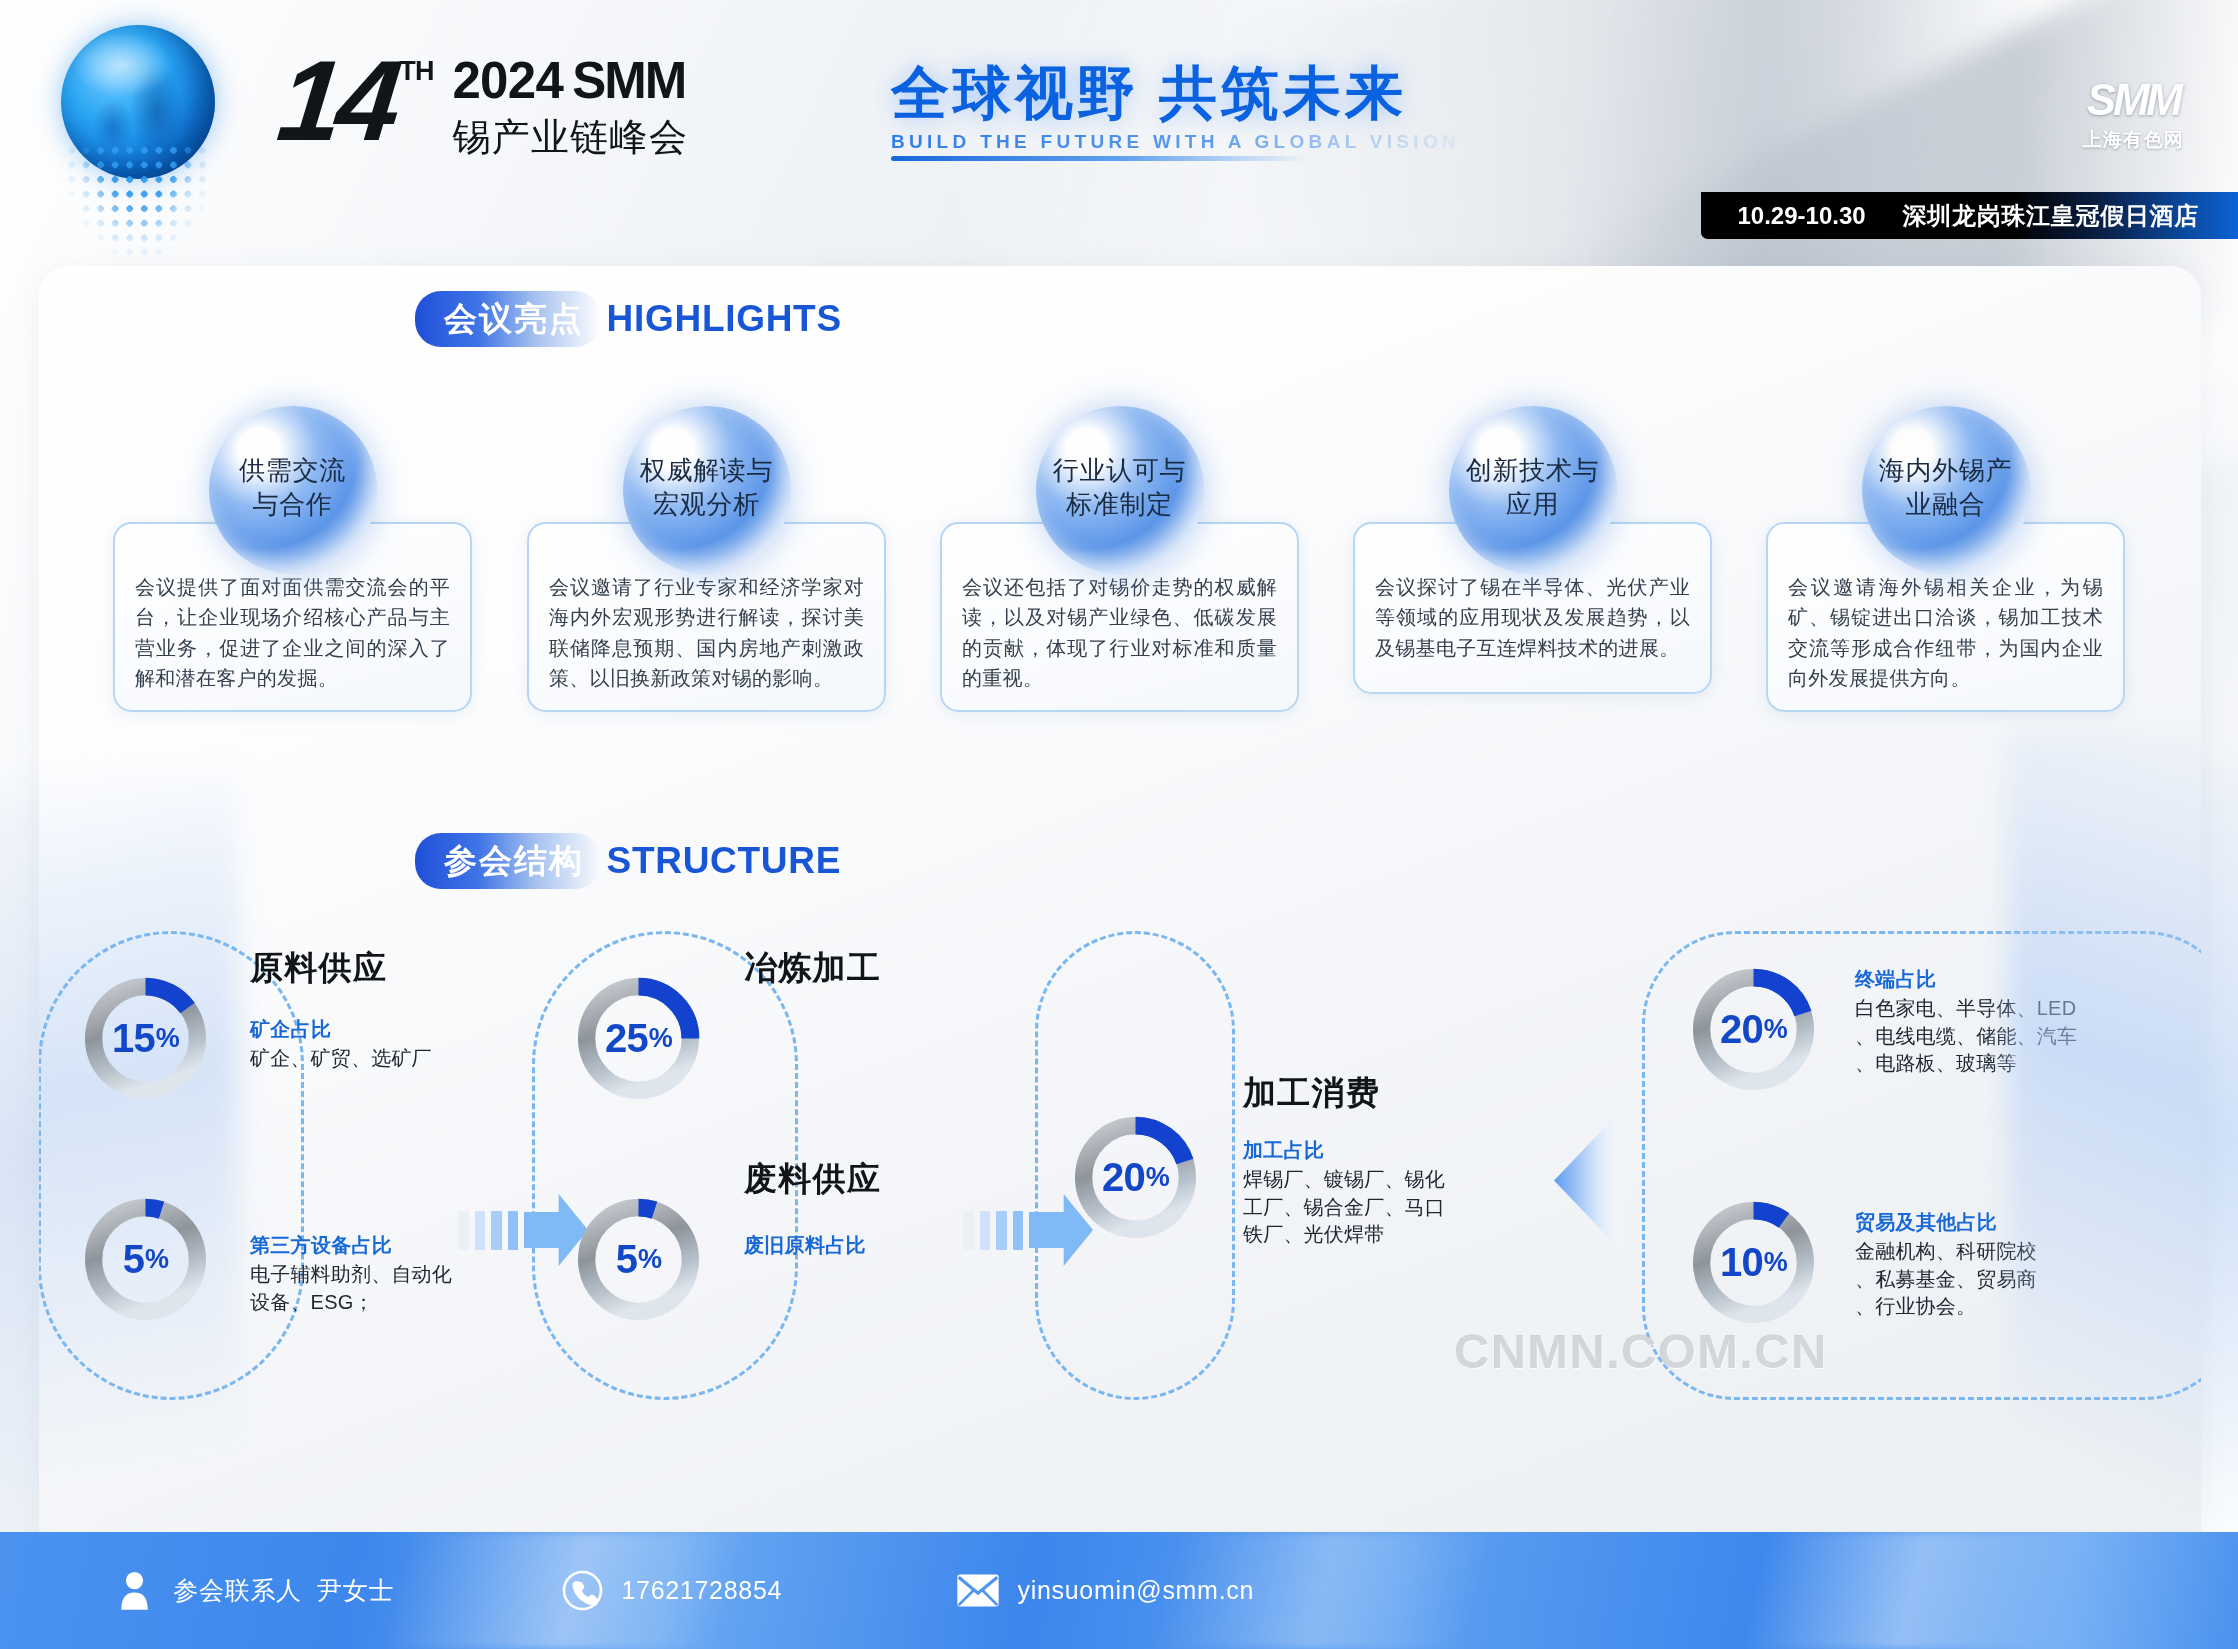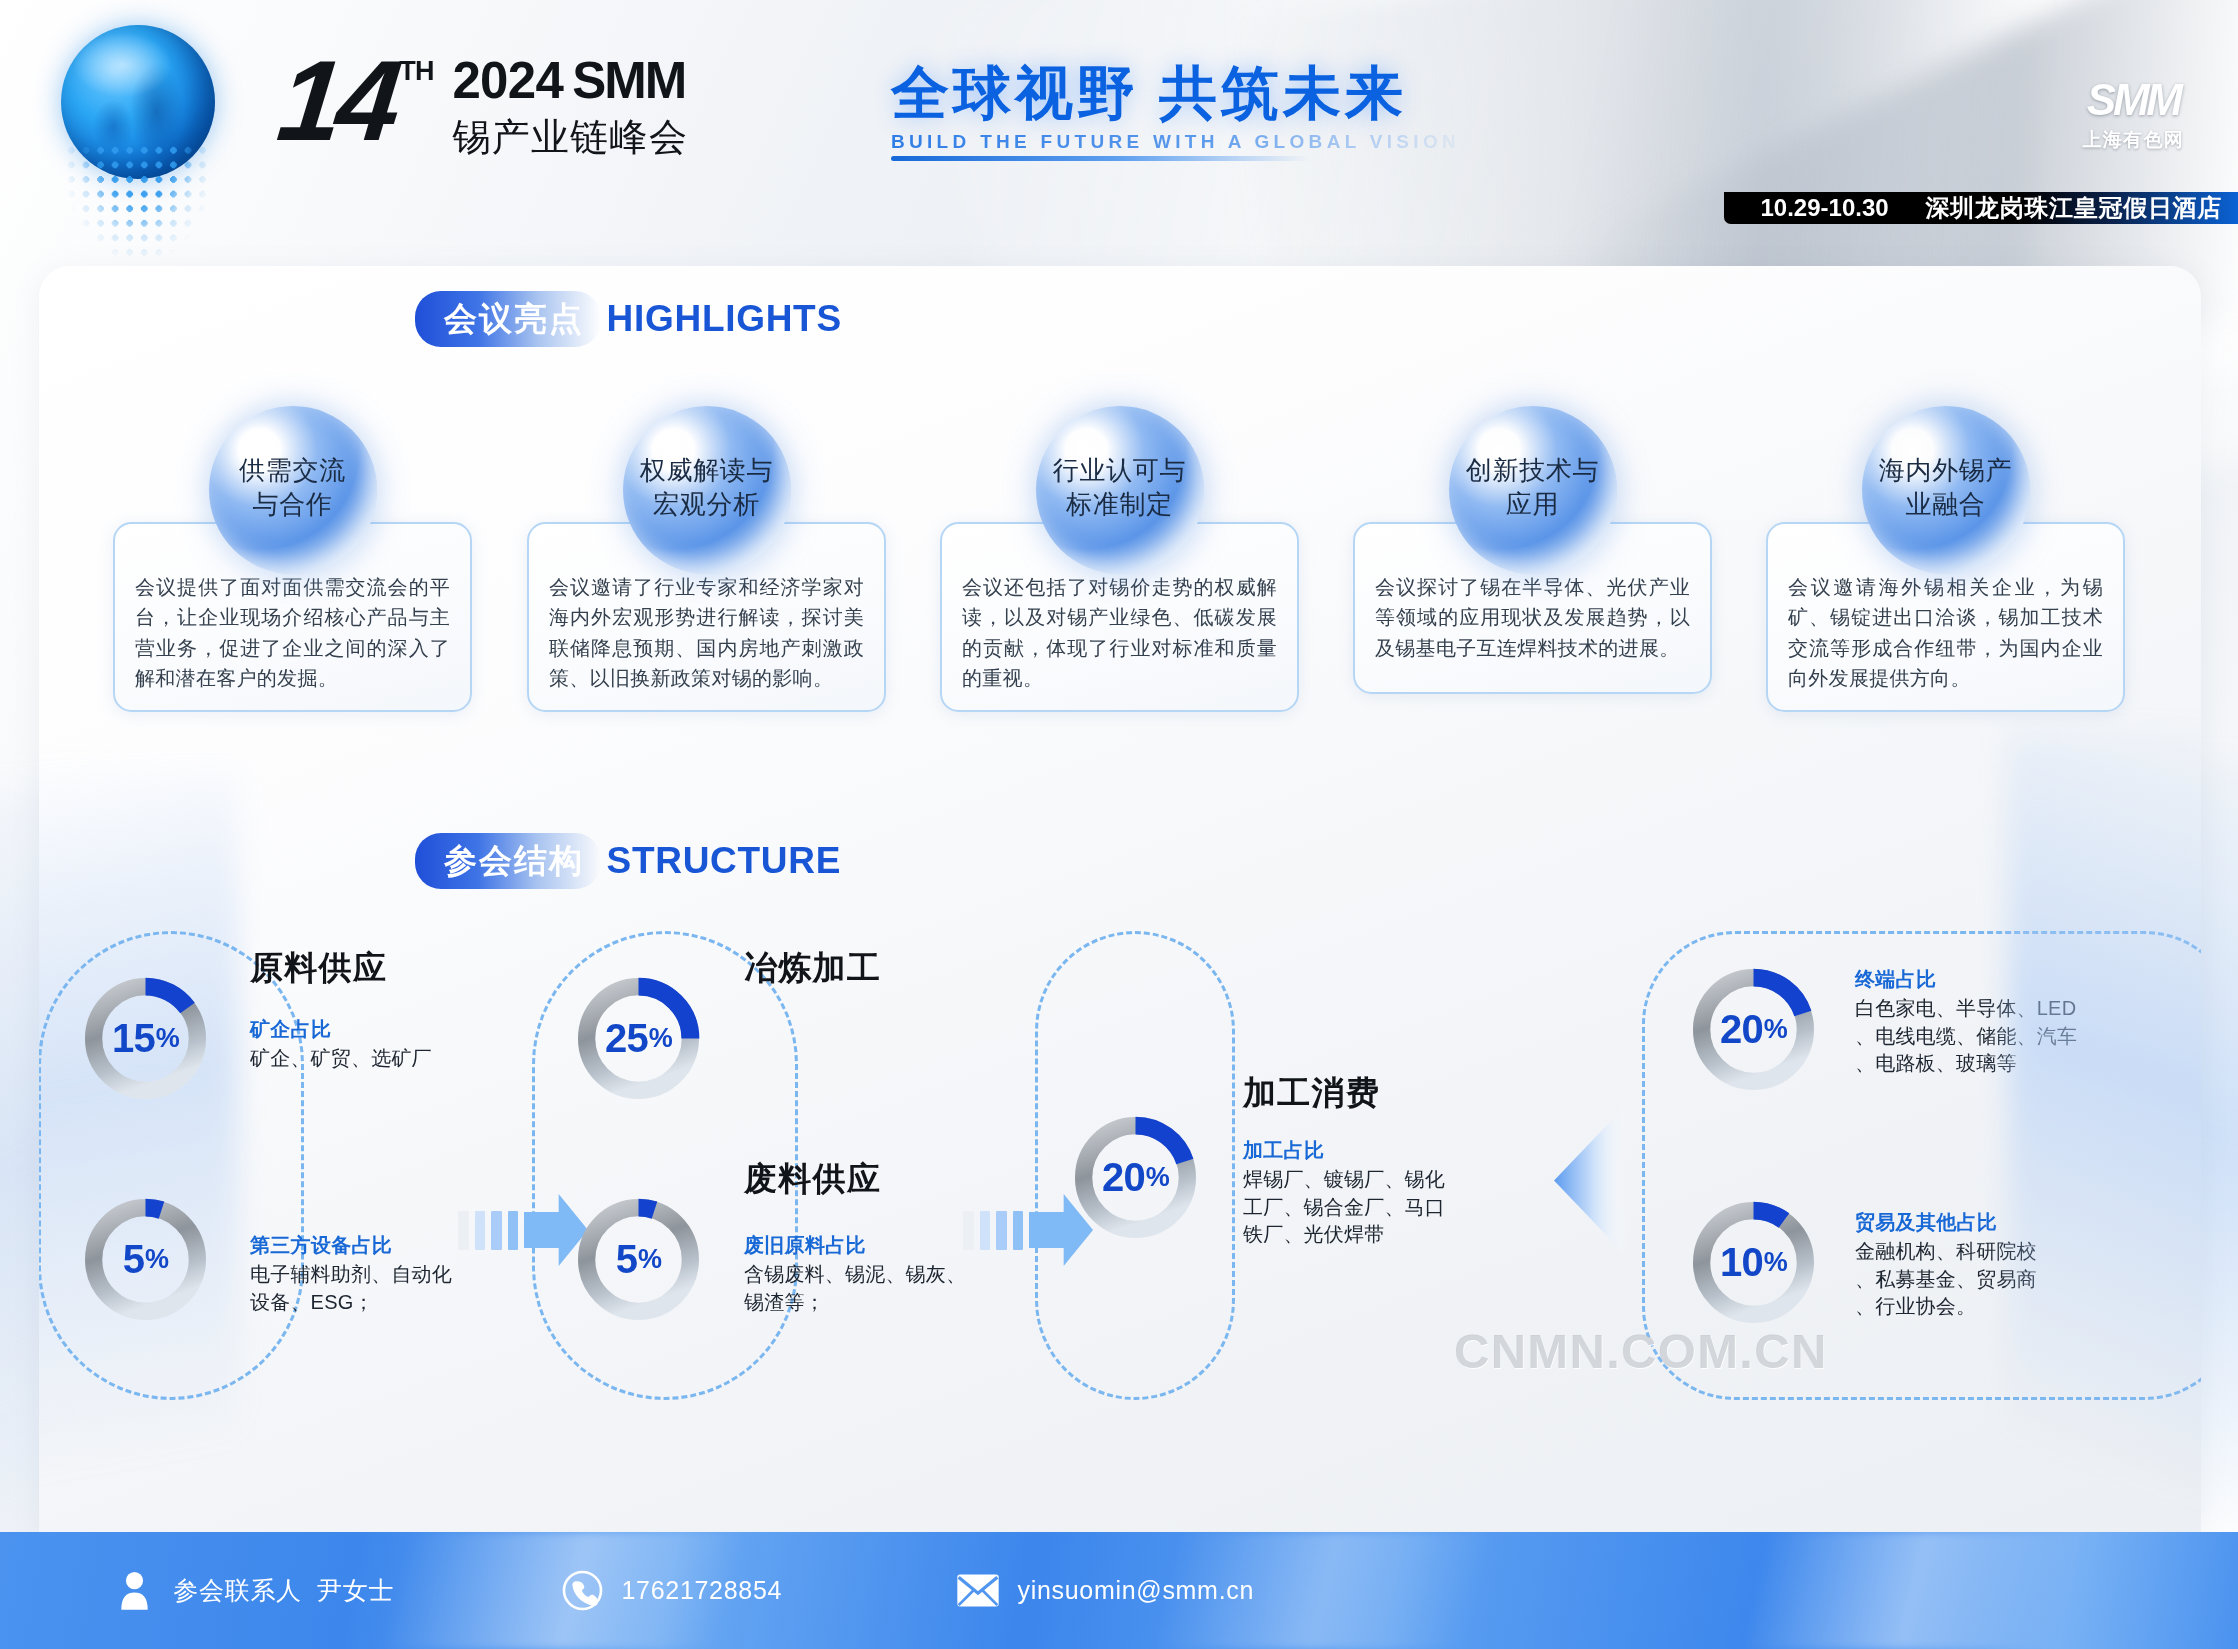--- a/index.html
+++ b/index.html
@@ -137,23 +137,23 @@
     text-shadow: 0 0.7px 3.3px rgba(60,70,85,.45);
     font-style: italic;
     line-height: 1;
   }
   .smm-logo .cn {
     font-size: 19px; color: #ffffff; letter-spacing: 1.3px; margin-top: 5.3px; font-weight: 600;
     text-shadow: 0 0.7px 2.7px rgba(60,70,85,.4);
   }
 
   .datebar {
-    position: absolute; right: 0; top: 192px; height: 32px;
+    position: absolute; right: 0; top: 192px; height: 47px;
     display: flex; align-items: center;
-    padding: 0 17px 0 36px;
+    padding: 0 40px 0 36px;
     background: linear-gradient(90deg, #000000 0%, #000000 58%, #0a1f45 74%, #0b63d6 100%);
     border-radius: 0 0 0 6.7px;
     color: #fff;
   }
   .datebar .d { font-size: 24px; font-weight: 600; letter-spacing: 0px; }
   .datebar .v { font-size: 24px; font-weight: 600; margin-left: 37px; letter-spacing: 0.7px; }
 
   
   #panel {
     position: absolute; left: 39px; top: 266px; width: 2162px; height: 1267px;
@@ -489,22 +489,20 @@
         <circle cx="100" cy="100" r="78" fill="none" stroke="url(#gray1)" stroke-width="26"></circle>
         <circle cx="100" cy="100" r="78" fill="none" stroke="#1342cf" stroke-width="27" stroke-dasharray="24.5 465.5" transform="rotate(-90 100 100)"></circle>
       </svg>
       <div class="pct">
         <span>5</span>
           <small>%</small>
       </div>
     </div>
     <div class="info" style="left:705px; top:966px; width:293px;">
       <div class="lbl">废旧原料占比</div>
-      <div class="desc" style="white-space:pre-line;">含锡废料、锡泥、锡灰、
-锡渣等；</div>
     </div>
 
     <div class="arrow-r" style="left:924px; top:928px;">
       <div class="bars">
         <i style="background:#eceff3"></i>
           <i style="background:#cfe2fa"></i>
           <i style="background:#a9cdf8"></i>
           <i style="background:#8fc0f6"></i>
       </div>
       <svg width="64" height="72" viewBox="0 0 96 108" aria-hidden="true">

